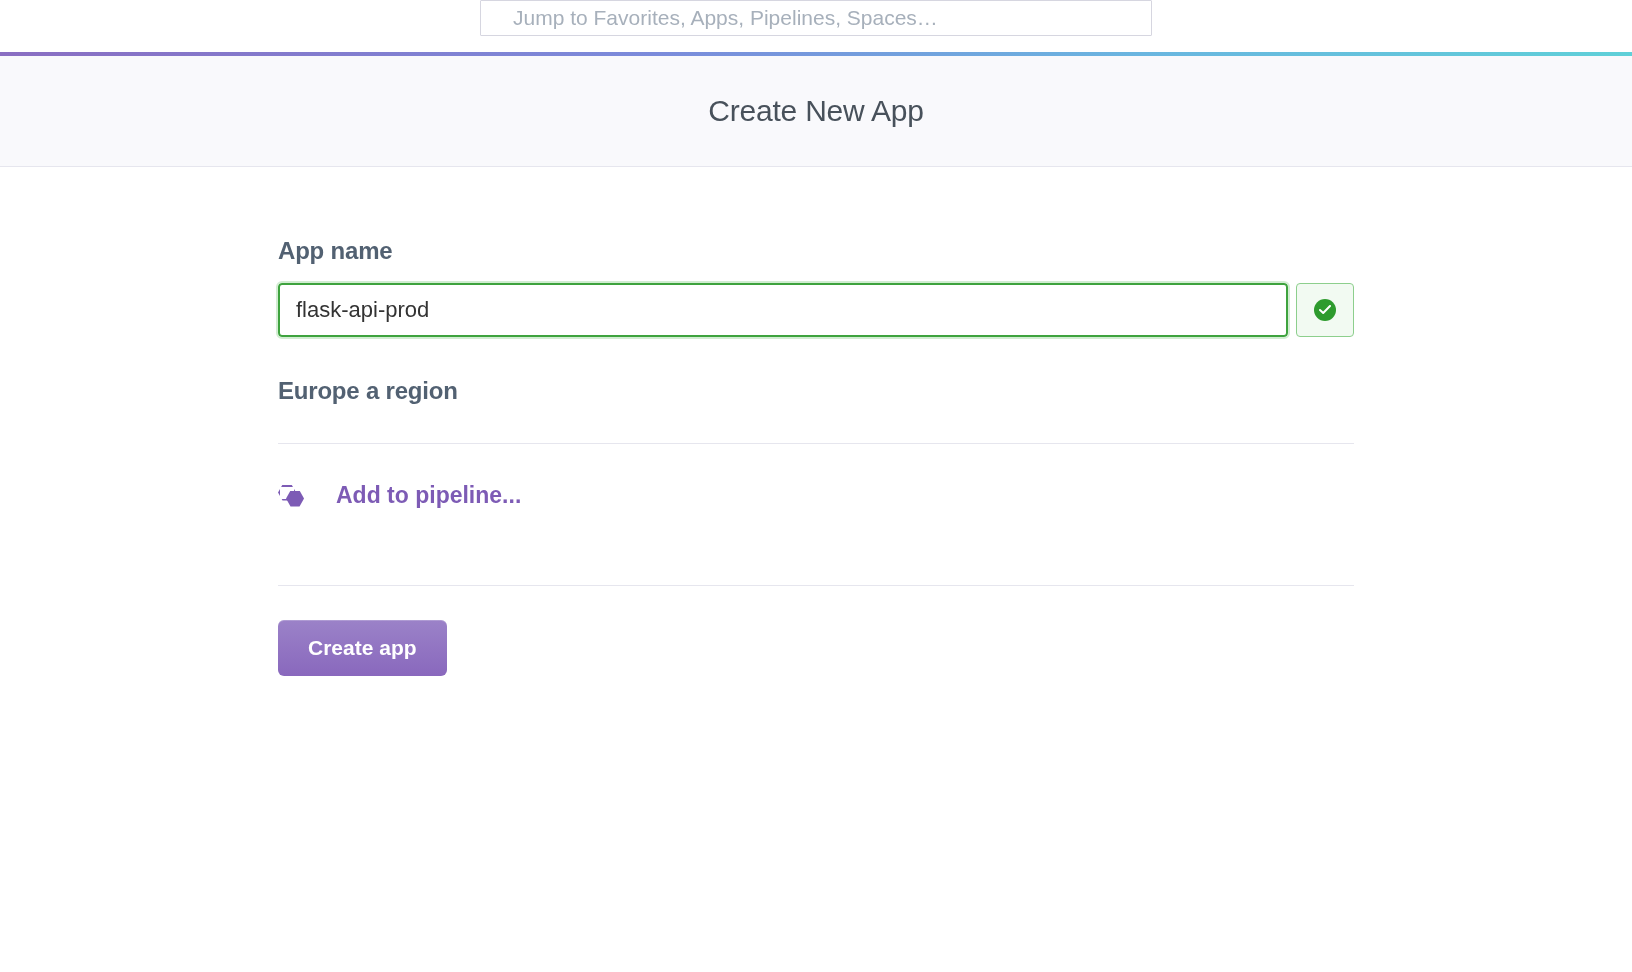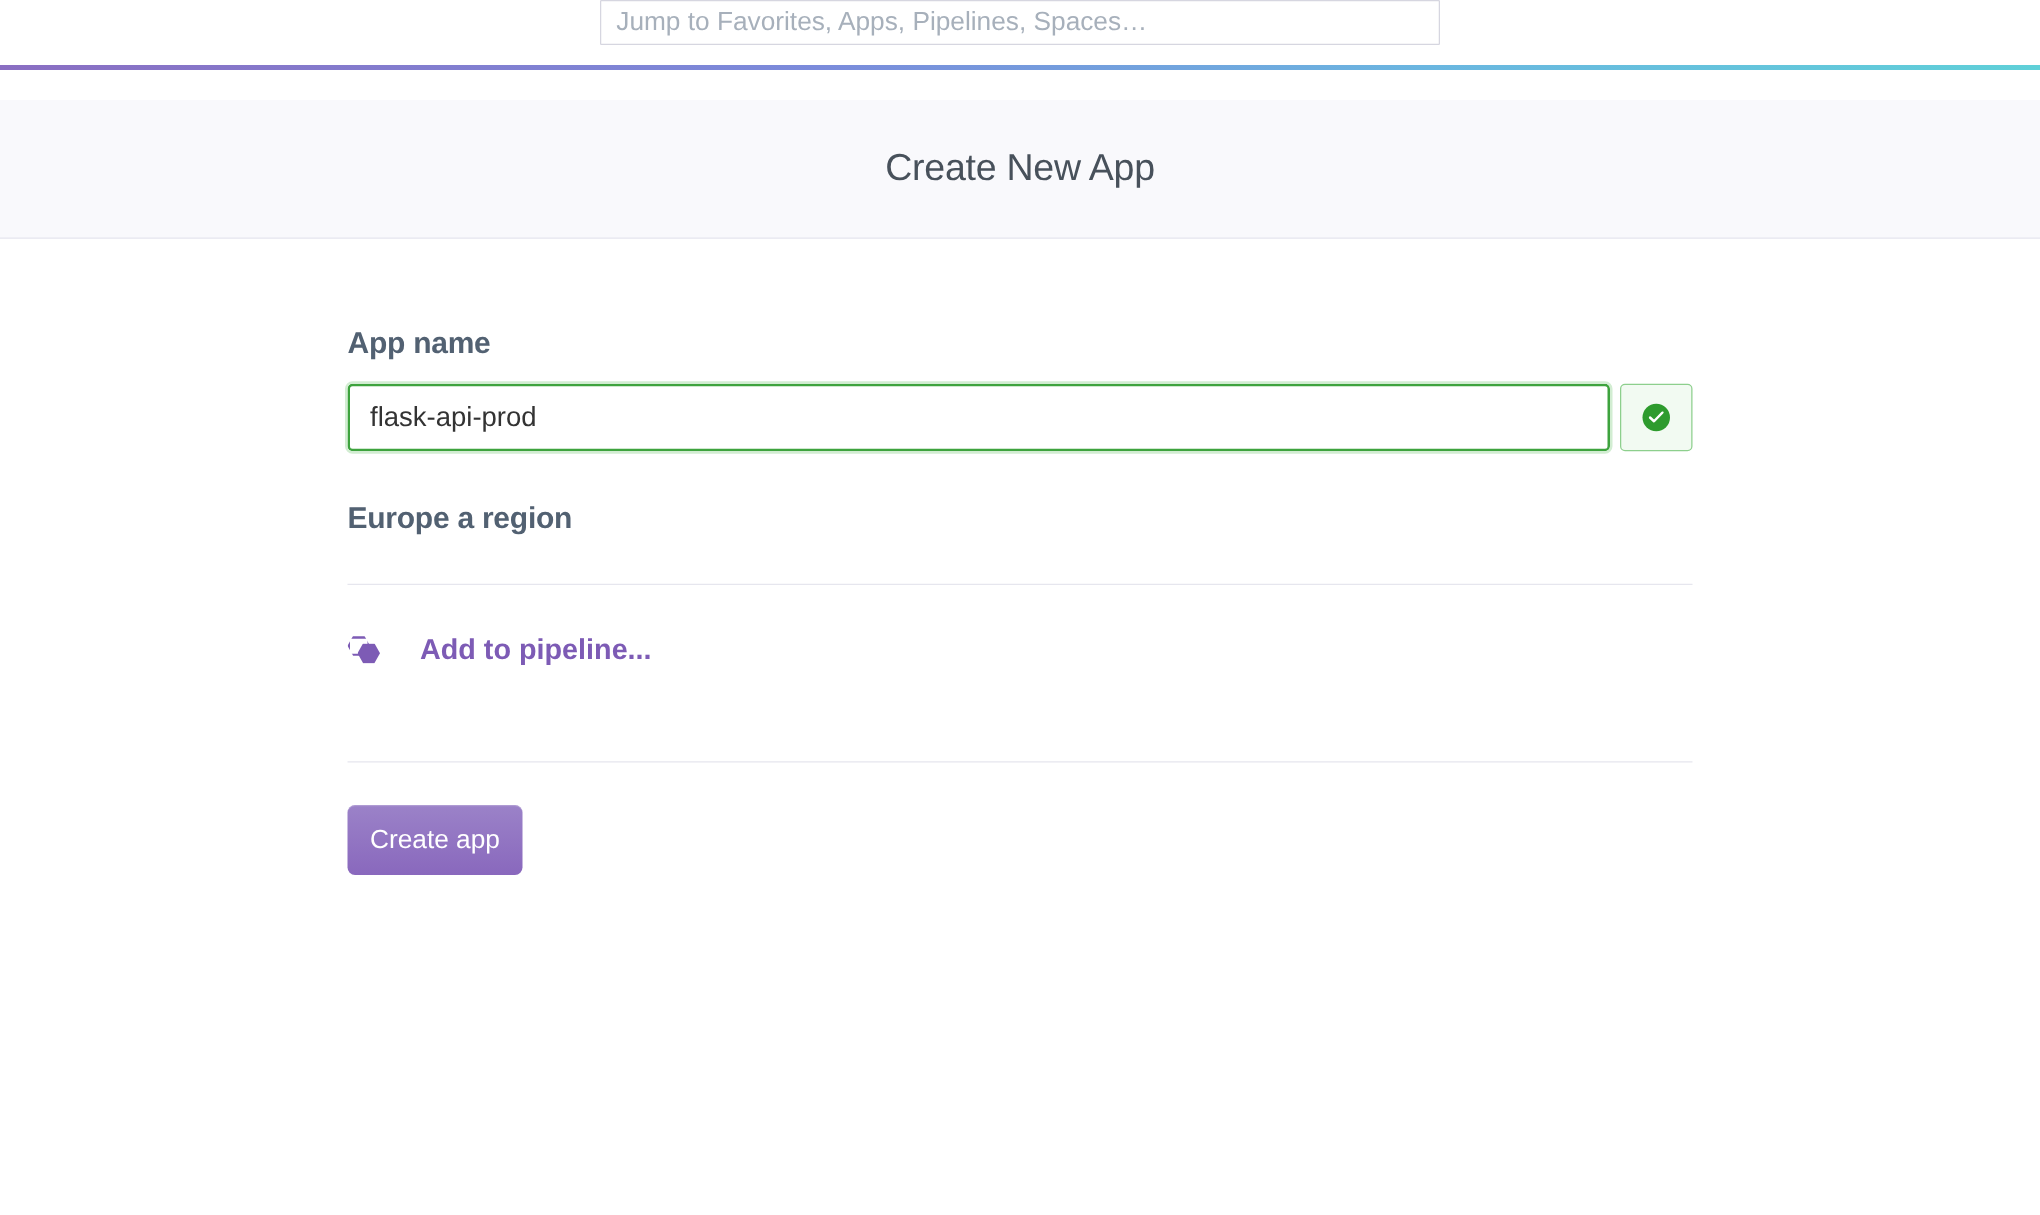--- a/index.html
+++ b/index.html
@@ -14,35 +14,34 @@
       display: flex;
       justify-content: center;
     }
     .search-bar {
       width: 672px;
       height: 36px;
       border: 1px solid #d6d6e0;
       border-radius: 1px;
       font-size: 21px;
       color: #333;
-      padding: 0 12px;
+      padding: 0 32px;
       background: #fff;
     }
     .search-bar::placeholder { color: #a7b0bb; }
     .gradient-bar {
       height: 4px;
       width: 100%;
       background: linear-gradient(90deg, #8a6ec2 0%, #7b8bdb 40%, #6ab6e0 70%, #5fd0d8 100%);
     }
     .page-header {
       background: #f9f9fc;
       border-bottom: 1px solid #e6e6ee;
       padding: 38px 0;
       text-align: center;
-      margin-top: 24px;
     }
     .page-title {
       font-size: 30px;
       font-weight: 500;
       color: #48515b;
       letter-spacing: -0.2px;
     }
     .form-container {
       max-width: 1080px;
       margin: 70px auto 0 auto;
@@ -174,27 +173,27 @@
       clip-path: polygon(25% 0, 75% 0, 100% 50%, 75% 100%, 25% 100%, 0 50%);
     }
     .pipeline-label {
       font-size: 23px;
       font-weight: 600;
       color: #7d5bb5;
     }
     .create-btn {
       margin-top: 34px;
       height: 56px;
-      padding: 0 18px;
+      padding: 0 30px;
       border: none;
       border-radius: 6px;
       background: linear-gradient(180deg, #9b82c8 0%, #8968bd 100%);
       color: #fff;
       font-size: 21px;
-      font-weight: 400;
+      font-weight: 700;
       cursor: pointer;
       box-shadow: inset 0 1px 0 rgba(255,255,255,0.2);
     }
   </style>
 </head>
 <body>
 
 <div class="search-bar-wrap">
   <input type="text" class="search-bar" placeholder="Jump to Favorites, Apps, Pipelines, Spaces…" style="">
 </div>

